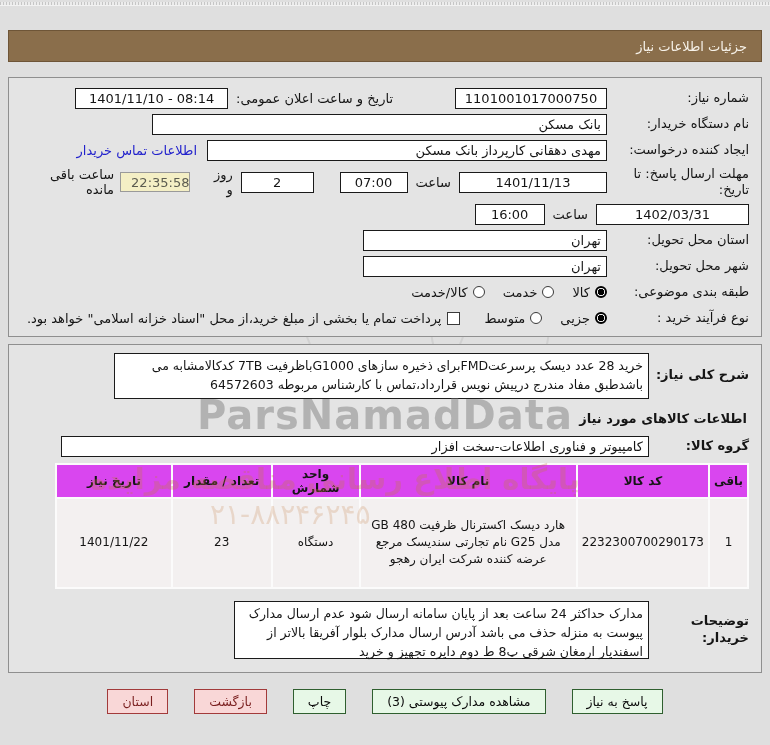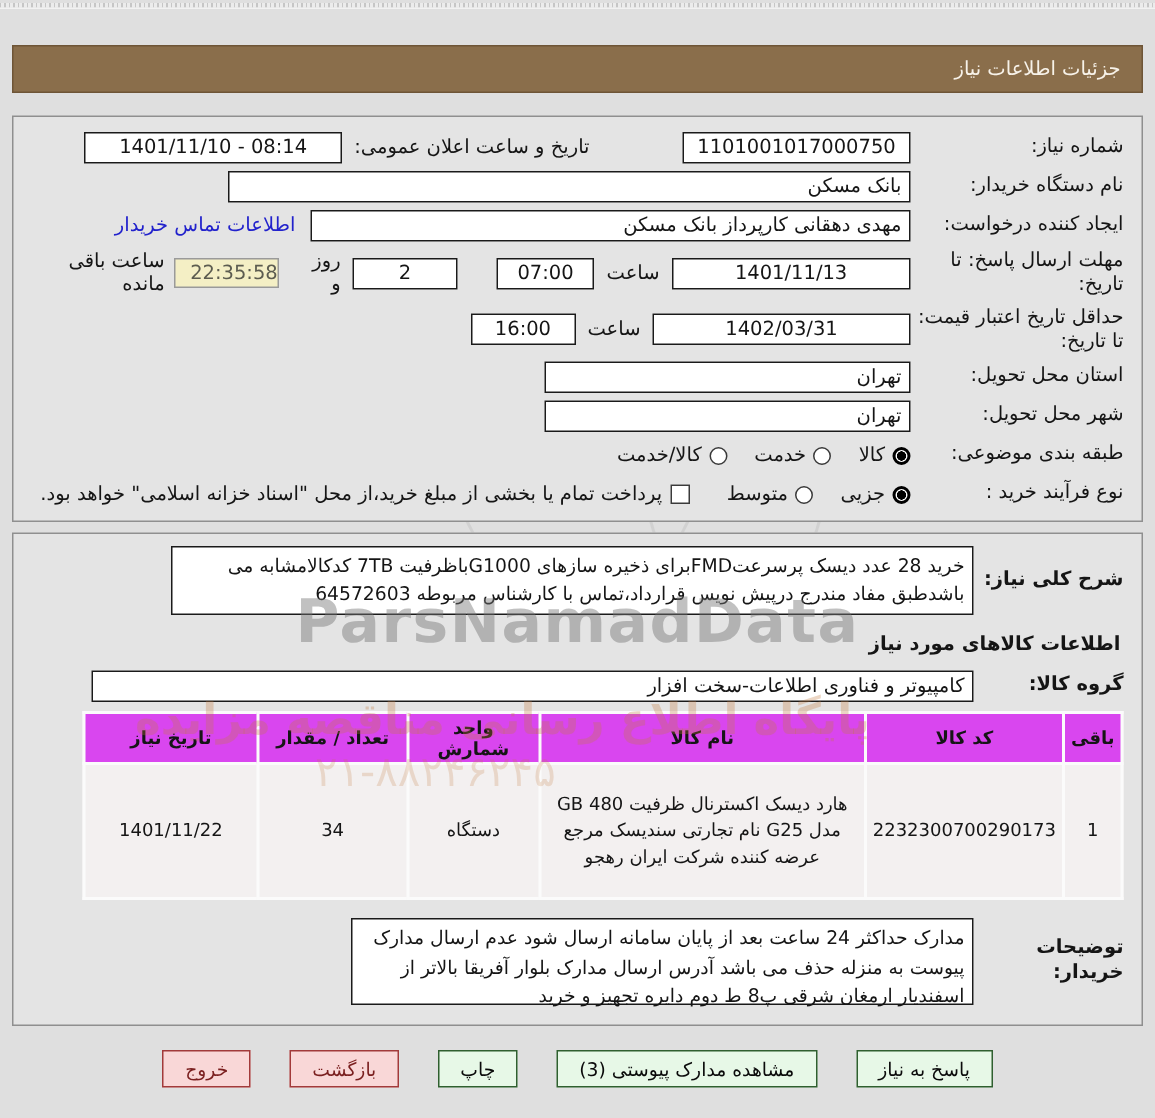--- a/index.html
+++ b/index.html
@@ -33,21 +33,21 @@
   .frow { display:flex; align-items:center; min-height:21px; margin-bottom:5px; }
   .flabel { flex:0 0 142px; line-height:1.25; padding-left:4px; }
   .flabel2 { flex:0 0 100px; font-weight:bold; line-height:1.3; }
 
   .input {
     background:#fff; border:1px solid #1a1a1a; height:21px;
     display:flex; align-items:center; padding:0 5px; overflow:hidden;
   }
   .ltr { direction:ltr; }
   .center { justify-content:center; }
-  .w152{width:152px}.w160{width:172px}.w455{width:455px}.w400{width:400px}
+  .w152{width:152px}.w160{width:153px}.w455{width:455px}.w400{width:400px}
   .w70{width:70px}.w75{width:75px}.w280{width:244px}.w588{width:588px}
 
   .inline-lbl { margin:0 8px; }
   .link { color:#2222cc; margin-right:10px; cursor:pointer; }
   .countdown {
     background:#f4efc5; border:1px solid #9a9a9a; color:#5c5c50;
     width:72px; height:20px; display:flex; align-items:center; justify-content:center;
     direction:ltr; margin:0 6px;padding-left:10px;
   }
   .radio {
@@ -152,21 +152,20 @@
     <div class="input w160 center ltr">1401/11/13</div>
     <span class="inline-lbl">ساعت</span>
     <div class="input w70 center ltr">07:00</div>
     <div class="input w75 center ltr" style="margin-right:26px">2</div>
     <span class="inline-lbl">روز و</span>
     <div class="countdown">22:35:58</div>
     <span>ساعت باقی مانده</span>
   </div>
 
   <div class="frow">
-    <span class="flabel">حداقل تاریخ اعتبار قیمت: تا تاریخ:</span>
     <div class="input w160 center ltr">1402/03/31</div>
     <span class="inline-lbl">ساعت</span>
     <div class="input w70 center ltr">16:00</div>
   </div>
 
   <div class="frow">
     <span class="flabel">استان محل تحویل:</span>
     <div class="input w280">تهران</div>
   </div>
 
@@ -220,38 +219,38 @@
         <th class="c4">تعداد / مقدار</th>
         <th class="c5">تاریخ نیاز</th>
       </tr>
     </thead>
     <tbody>
       <tr>
         <td>1</td>
         <td class="ltr">2232300700290173</td>
         <td>هارد دیسک اکسترنال ظرفیت 480 GB مدل G25 نام تجارتی سندیسک مرجع عرضه کننده شرکت ایران رهجو</td>
         <td>دستگاه</td>
-        <td>34</td>
+        <td>23</td>
         <td class="ltr">1401/11/22</td>
       </tr>
     </tbody>
   </table>
 
   <div class="frow" style="align-items:center">
     <span class="flabel2">توضیحات خریدار:</span>
     <div class="textbox notes-box">مدارک حداکثر 24 ساعت بعد از پایان سامانه ارسال شود عدم ارسال مدارک پیوست به منزله حذف می باشد آدرس ارسال مدارک بلوار آفریقا بالاتر از اسفندیار ارمغان شرقی پ8 ط دوم دایره تجهیز و خرید</div>
   </div>
 </div>
 
 <div class="buttons-row">
   <div class="btn green">پاسخ به نیاز</div>
   <div class="btn green">مشاهده مدارک پیوستی (3)</div>
   <div class="btn green">چاپ</div>
   <div class="btn pink">بازگشت</div>
-  <div class="btn pink">خروج</div>
+  <div class="btn pink">استان</div>
 </div>
 
 <div class="wm wm-digits">1001</div>
 <div class="wm-circle circ1" style="position:absolute"></div>
 <div class="wm-circle circ2" style="position:absolute"></div>
 <div class="wm wm-brand">ParsNamadData</div>
 <div class="wm wm-fa">پایگاه اطلاع رسانی مناقصه مزایده</div>
 <div class="wm wm-phone">۲۱-۸۸۲۴۶۲۴۵</div>
 
 </body></html>

